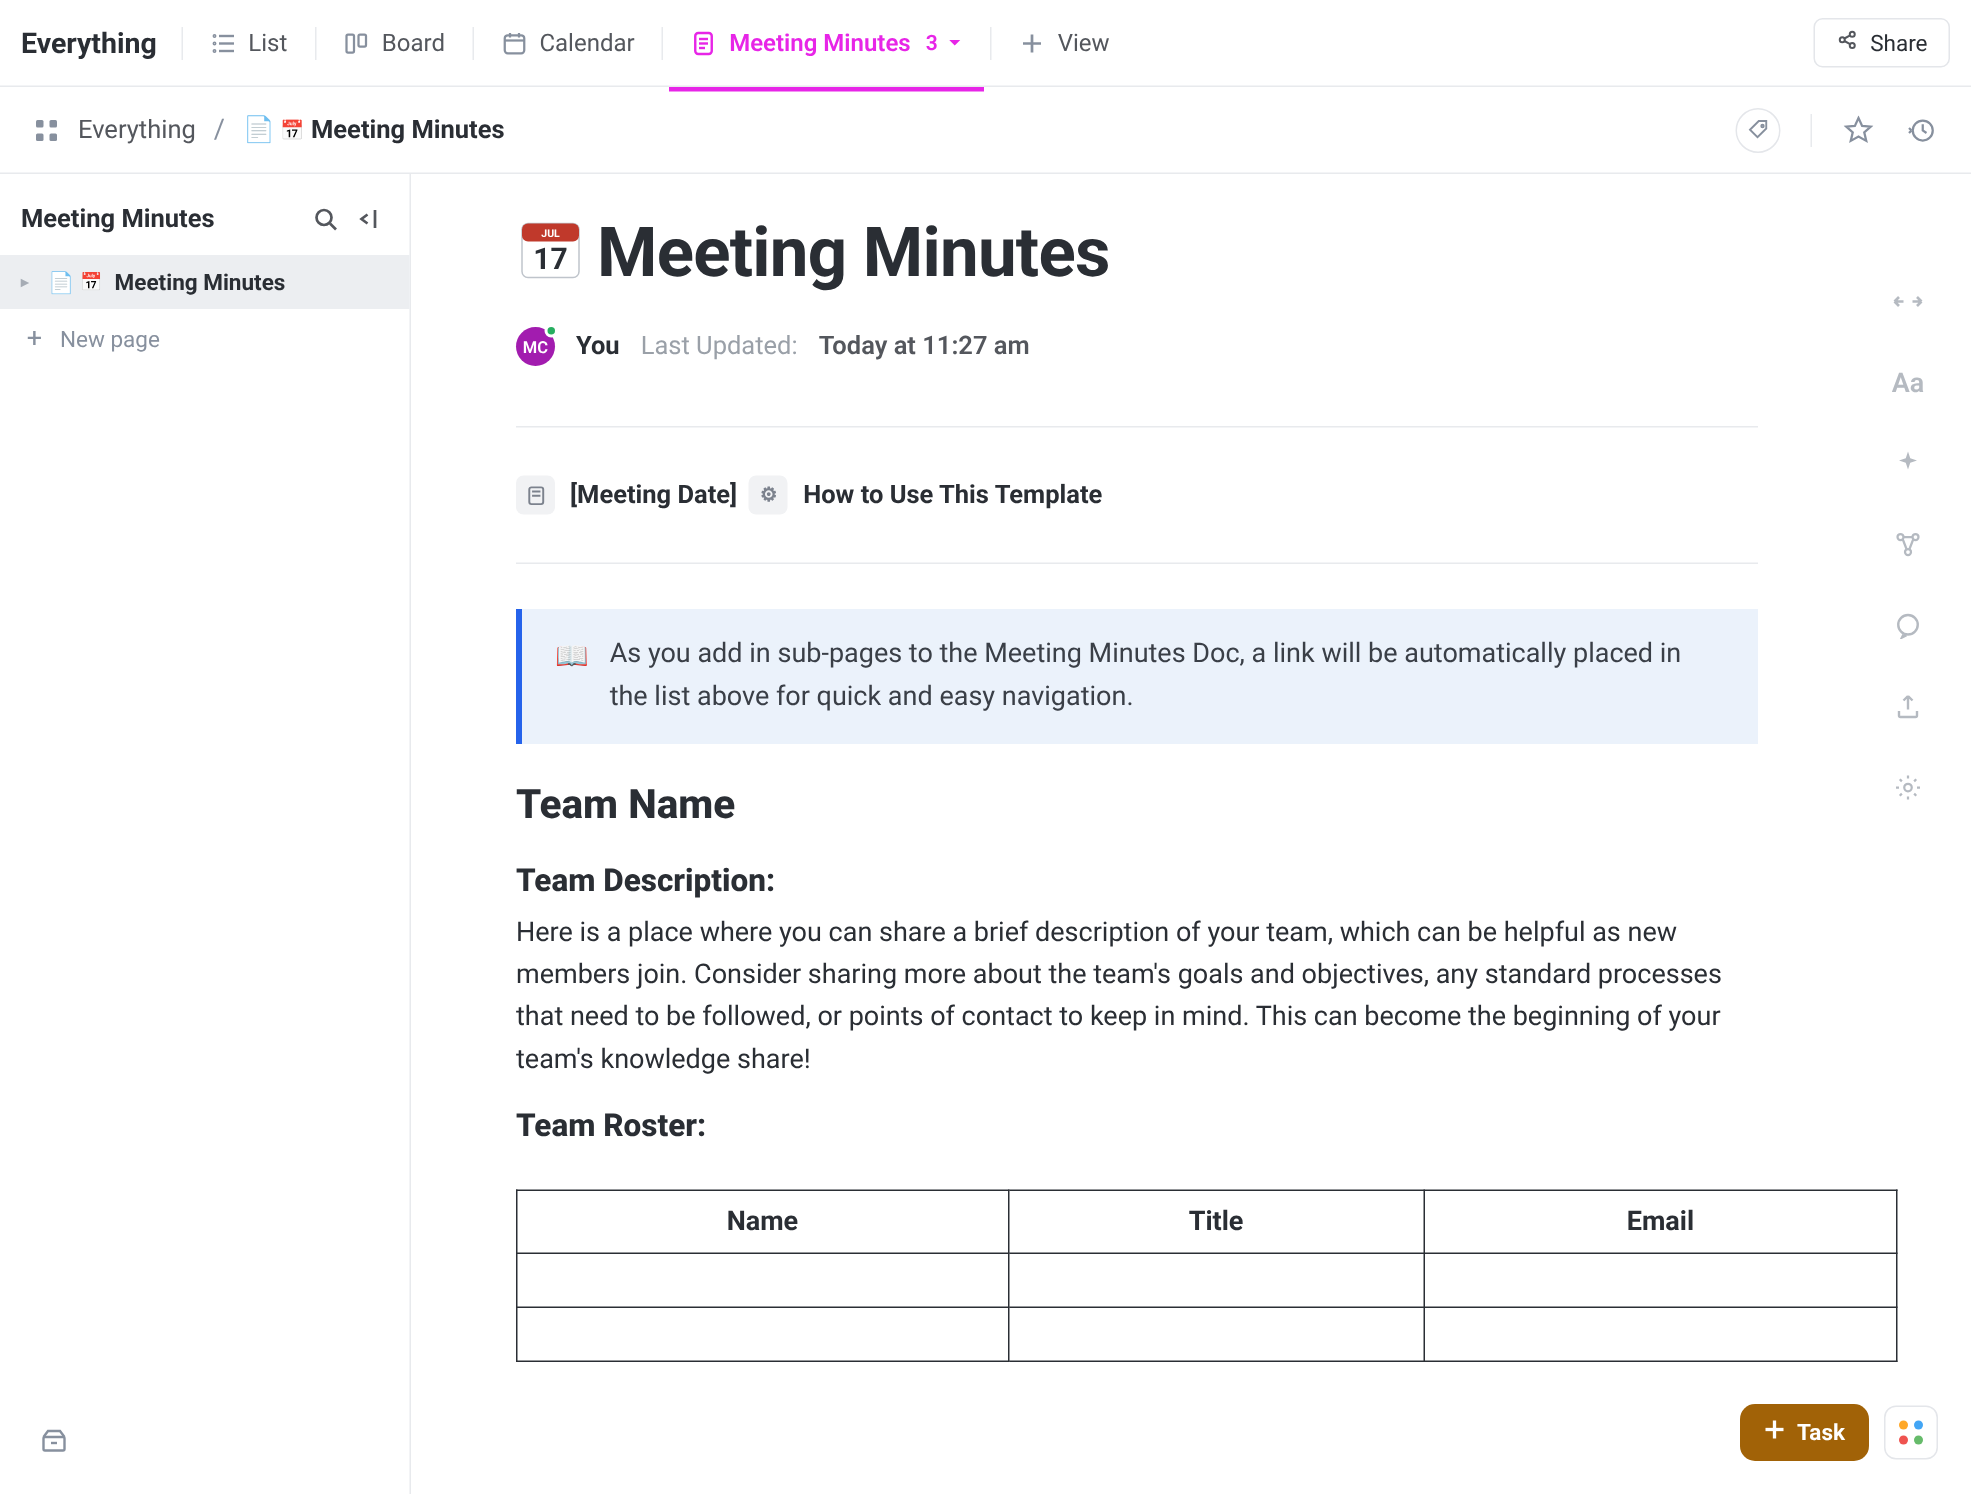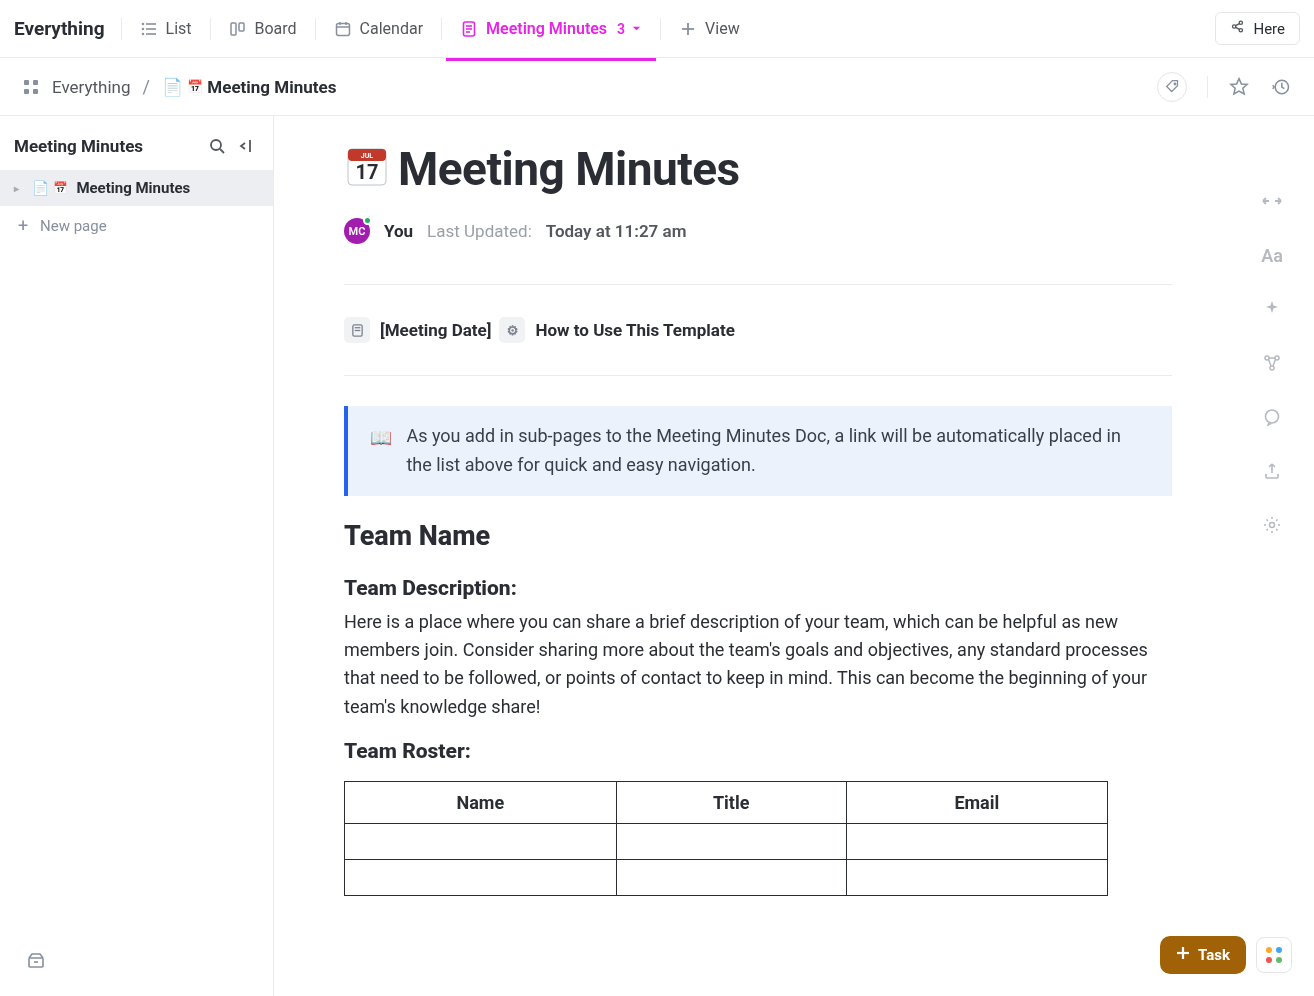--- a/index.html
+++ b/index.html
@@ -55,21 +55,21 @@
 .doc .updated-value { color: #54575d; font-weight: 600; }
 .doc .hr { height: 1px; background: #e8eaed; margin: 18px 0; }
 .doc .chip-row { display: flex; align-items: center; gap: 8px; padding: 14px 0; }
 .doc .chip { display: flex; align-items: center; gap: 10px; font-size: 17px; font-weight: 700; color: #2a2e34; cursor: pointer; }
 .doc .chip .chip-icon { width: 26px; height: 26px; background: #f1f2f4; border-radius: 5px; display: flex; align-items: center; justify-content: center; font-size: 13px; color: #7c828d; }
 .doc .callout { background: #ebf2fb; border-left: 4px solid #2563eb; padding: 16px 22px; display: flex; gap: 14px; font-size: 18px; line-height: 1.6; color: #3a3f47; margin: 30px 0 24px; }
 .doc .callout .co-icon { font-size: 18px; margin-top: 2px; }
 .doc h2 { font-size: 27px; font-weight: 800; margin: 16px 0 24px; }
 .doc h3 { font-size: 21px; font-weight: 800; margin: 18px 0 8px; }
 .doc p { font-size: 18px; line-height: 1.58; color: #2a2e34; margin-bottom: 18px; }
-.doc table { border-collapse: collapse; width: 764px; margin-top: 18px; }
+.doc table { border-collapse: collapse; width: 921px; margin-top: 30px; }
 .doc table th, .doc table td { border: 1px solid #2a2e34; padding: 10px 12px; font-size: 18px; text-align: center; }
 .doc table th { font-weight: 700; }
 .doc table td { height: 36px; }
 
 
 .rtool { position: absolute; right: 31px; top: 190px; display: flex; flex-direction: column; gap: 32px; color: #b5bac1; }
 .rtool .ritem { width: 22px; height: 22px; cursor: pointer; display: flex; align-items: center; justify-content: center; font-size: 18px; }
 
 
 .fab-area { position: absolute; right: 22px; bottom: 22px; display: flex; gap: 10px; align-items: center; }
@@ -160,21 +160,21 @@
   <div class="share-btn">
     <span>
       <svg width="15" height="15" viewBox="0 0 18 18" fill="none" stroke="#54575d" stroke-width="1.6">
           <circle cx="5" cy="9" r="2"></circle>
           <circle cx="13" cy="4.5" r="2"></circle>
           <circle cx="13" cy="13.5" r="2"></circle>
           <line x1="6.7" y1="8" x2="11.3" y2="5.5"></line>
           <line x1="6.7" y1="10" x2="11.3" y2="12.5"></line>
         </svg>
     </span>
-    <span>Here</span>
+    <span>Share</span>
   </div>
 </div>
 
 <div class="crumb-bar">
   <span class="crumb-grid">
     <svg width="18" height="18" viewBox="0 0 18 18" fill="#87909e">
         <rect x="2" y="2" width="5" height="5" rx="1"></rect>
         <rect x="11" y="2" width="5" height="5" rx="1"></rect>
         <rect x="2" y="11" width="5" height="5" rx="1"></rect>
         <rect x="11" y="11" width="5" height="5" rx="1"></rect>

